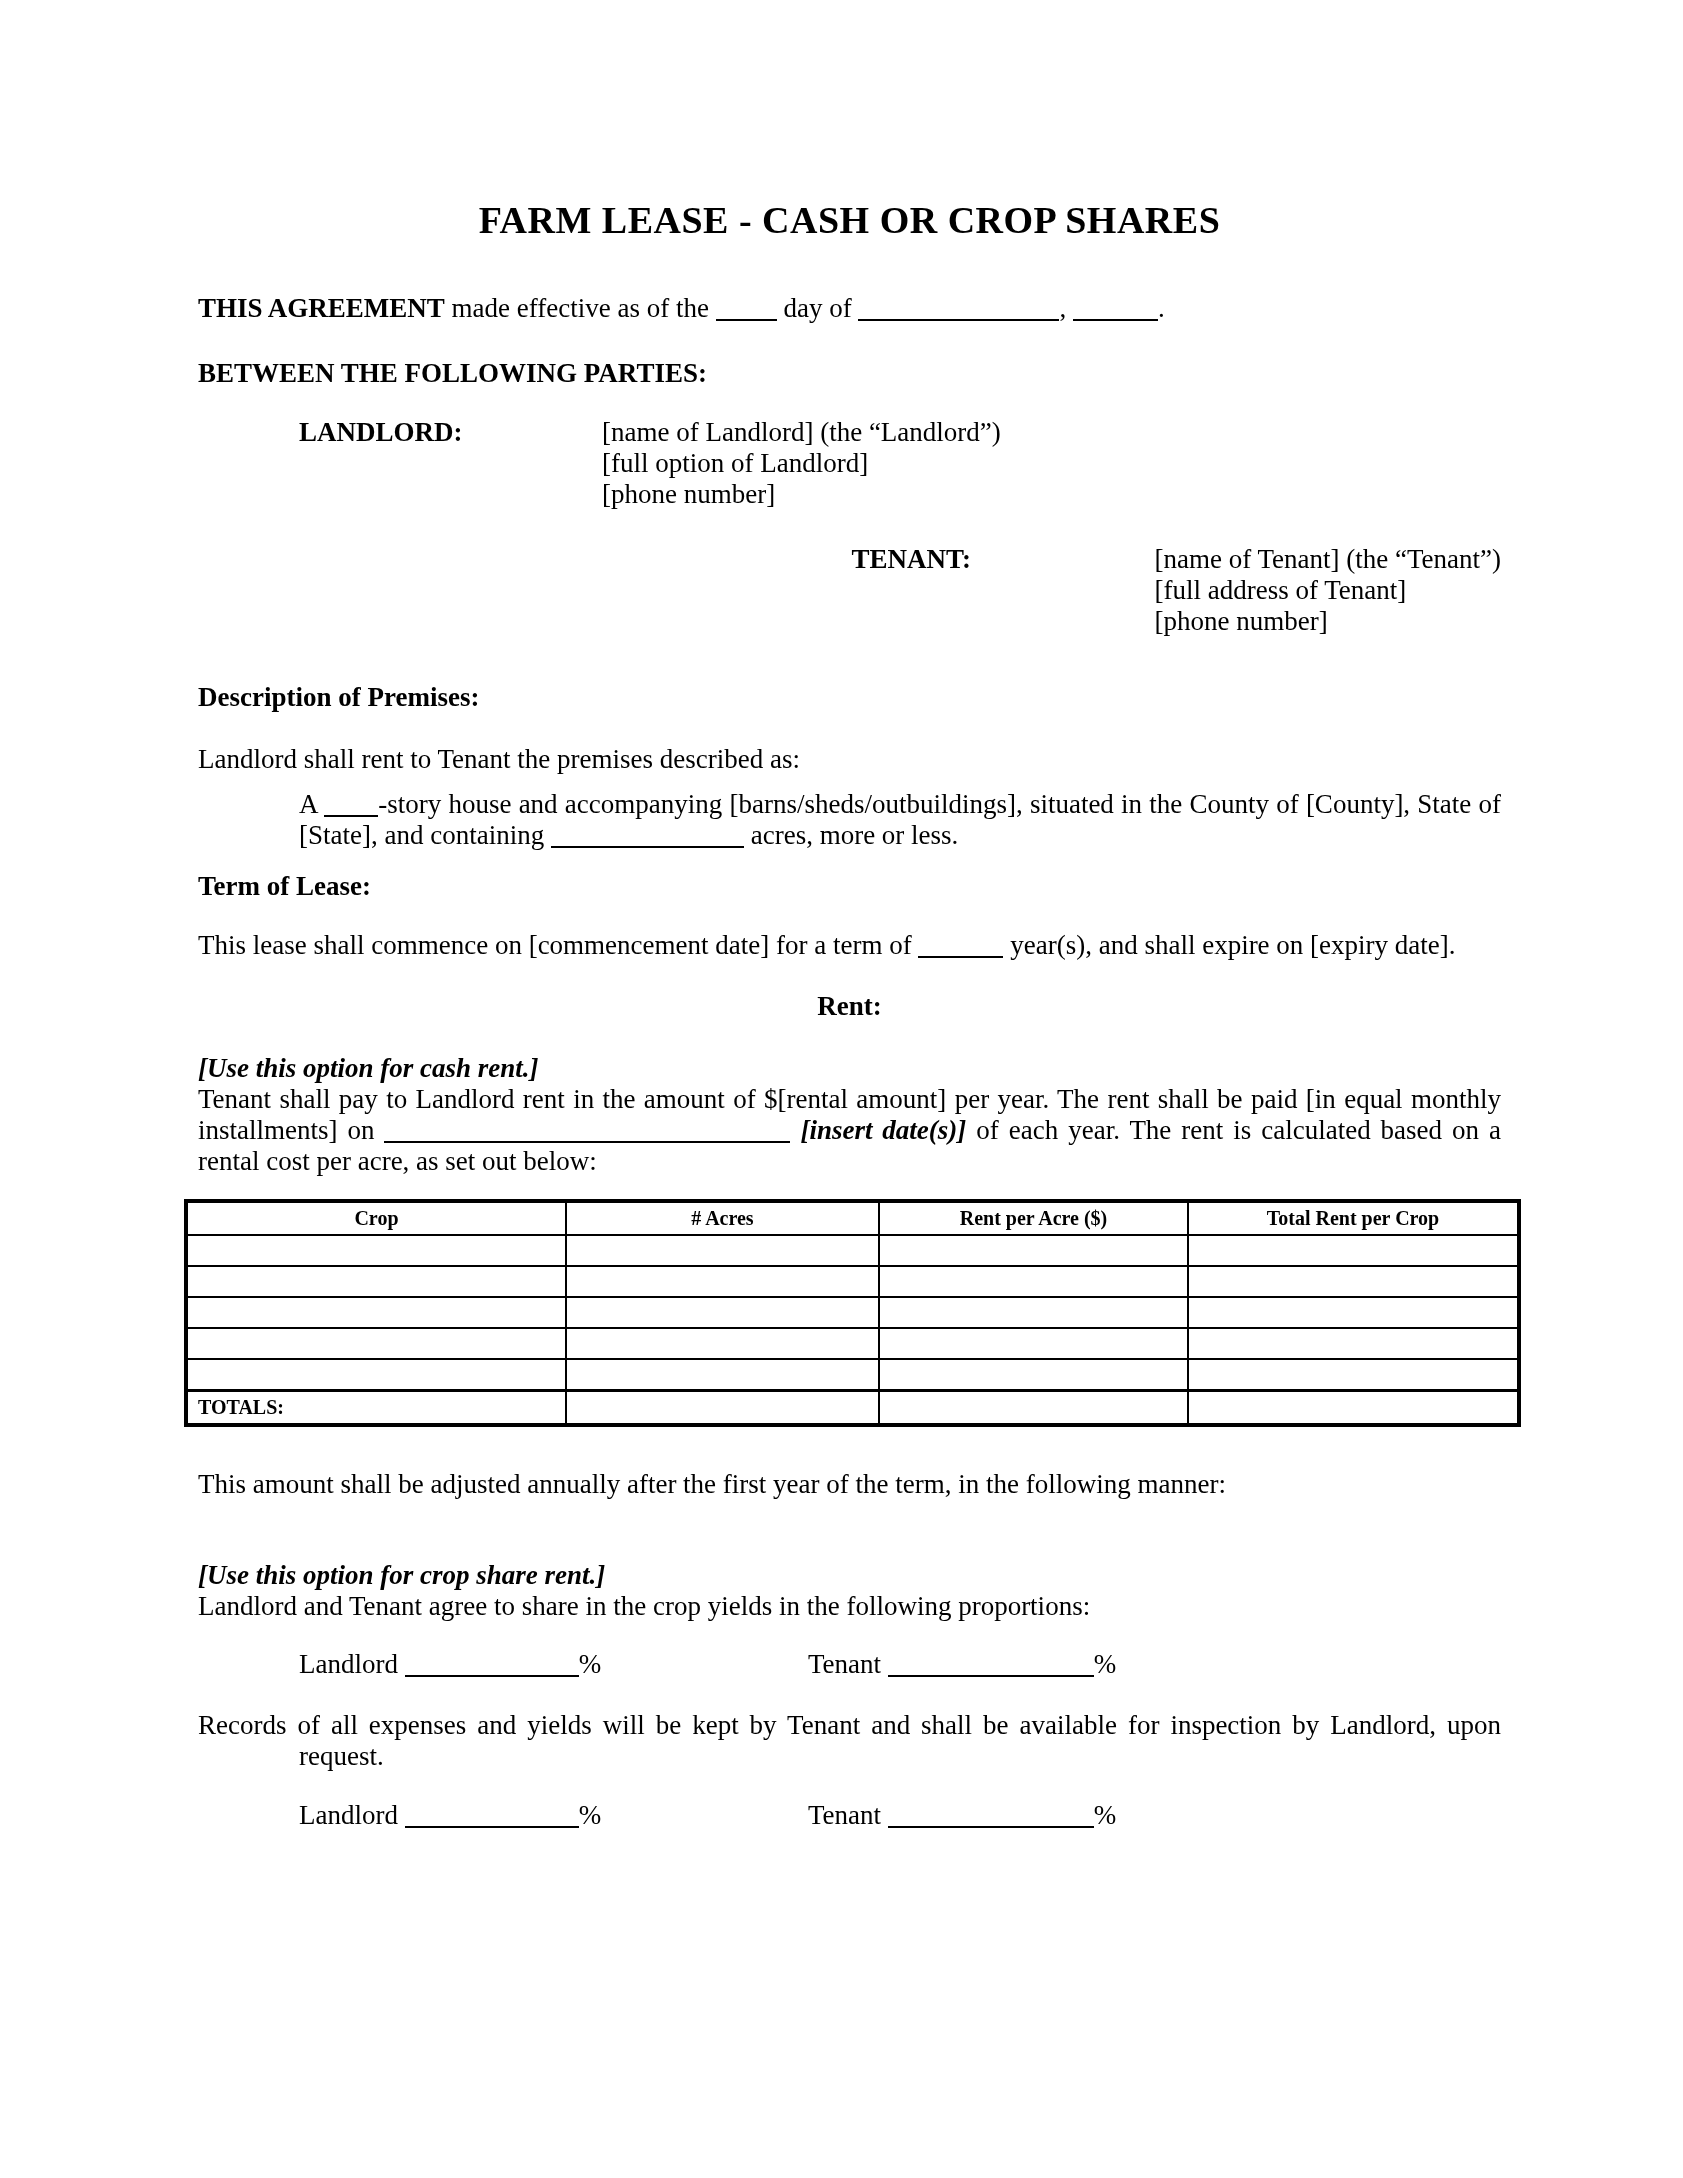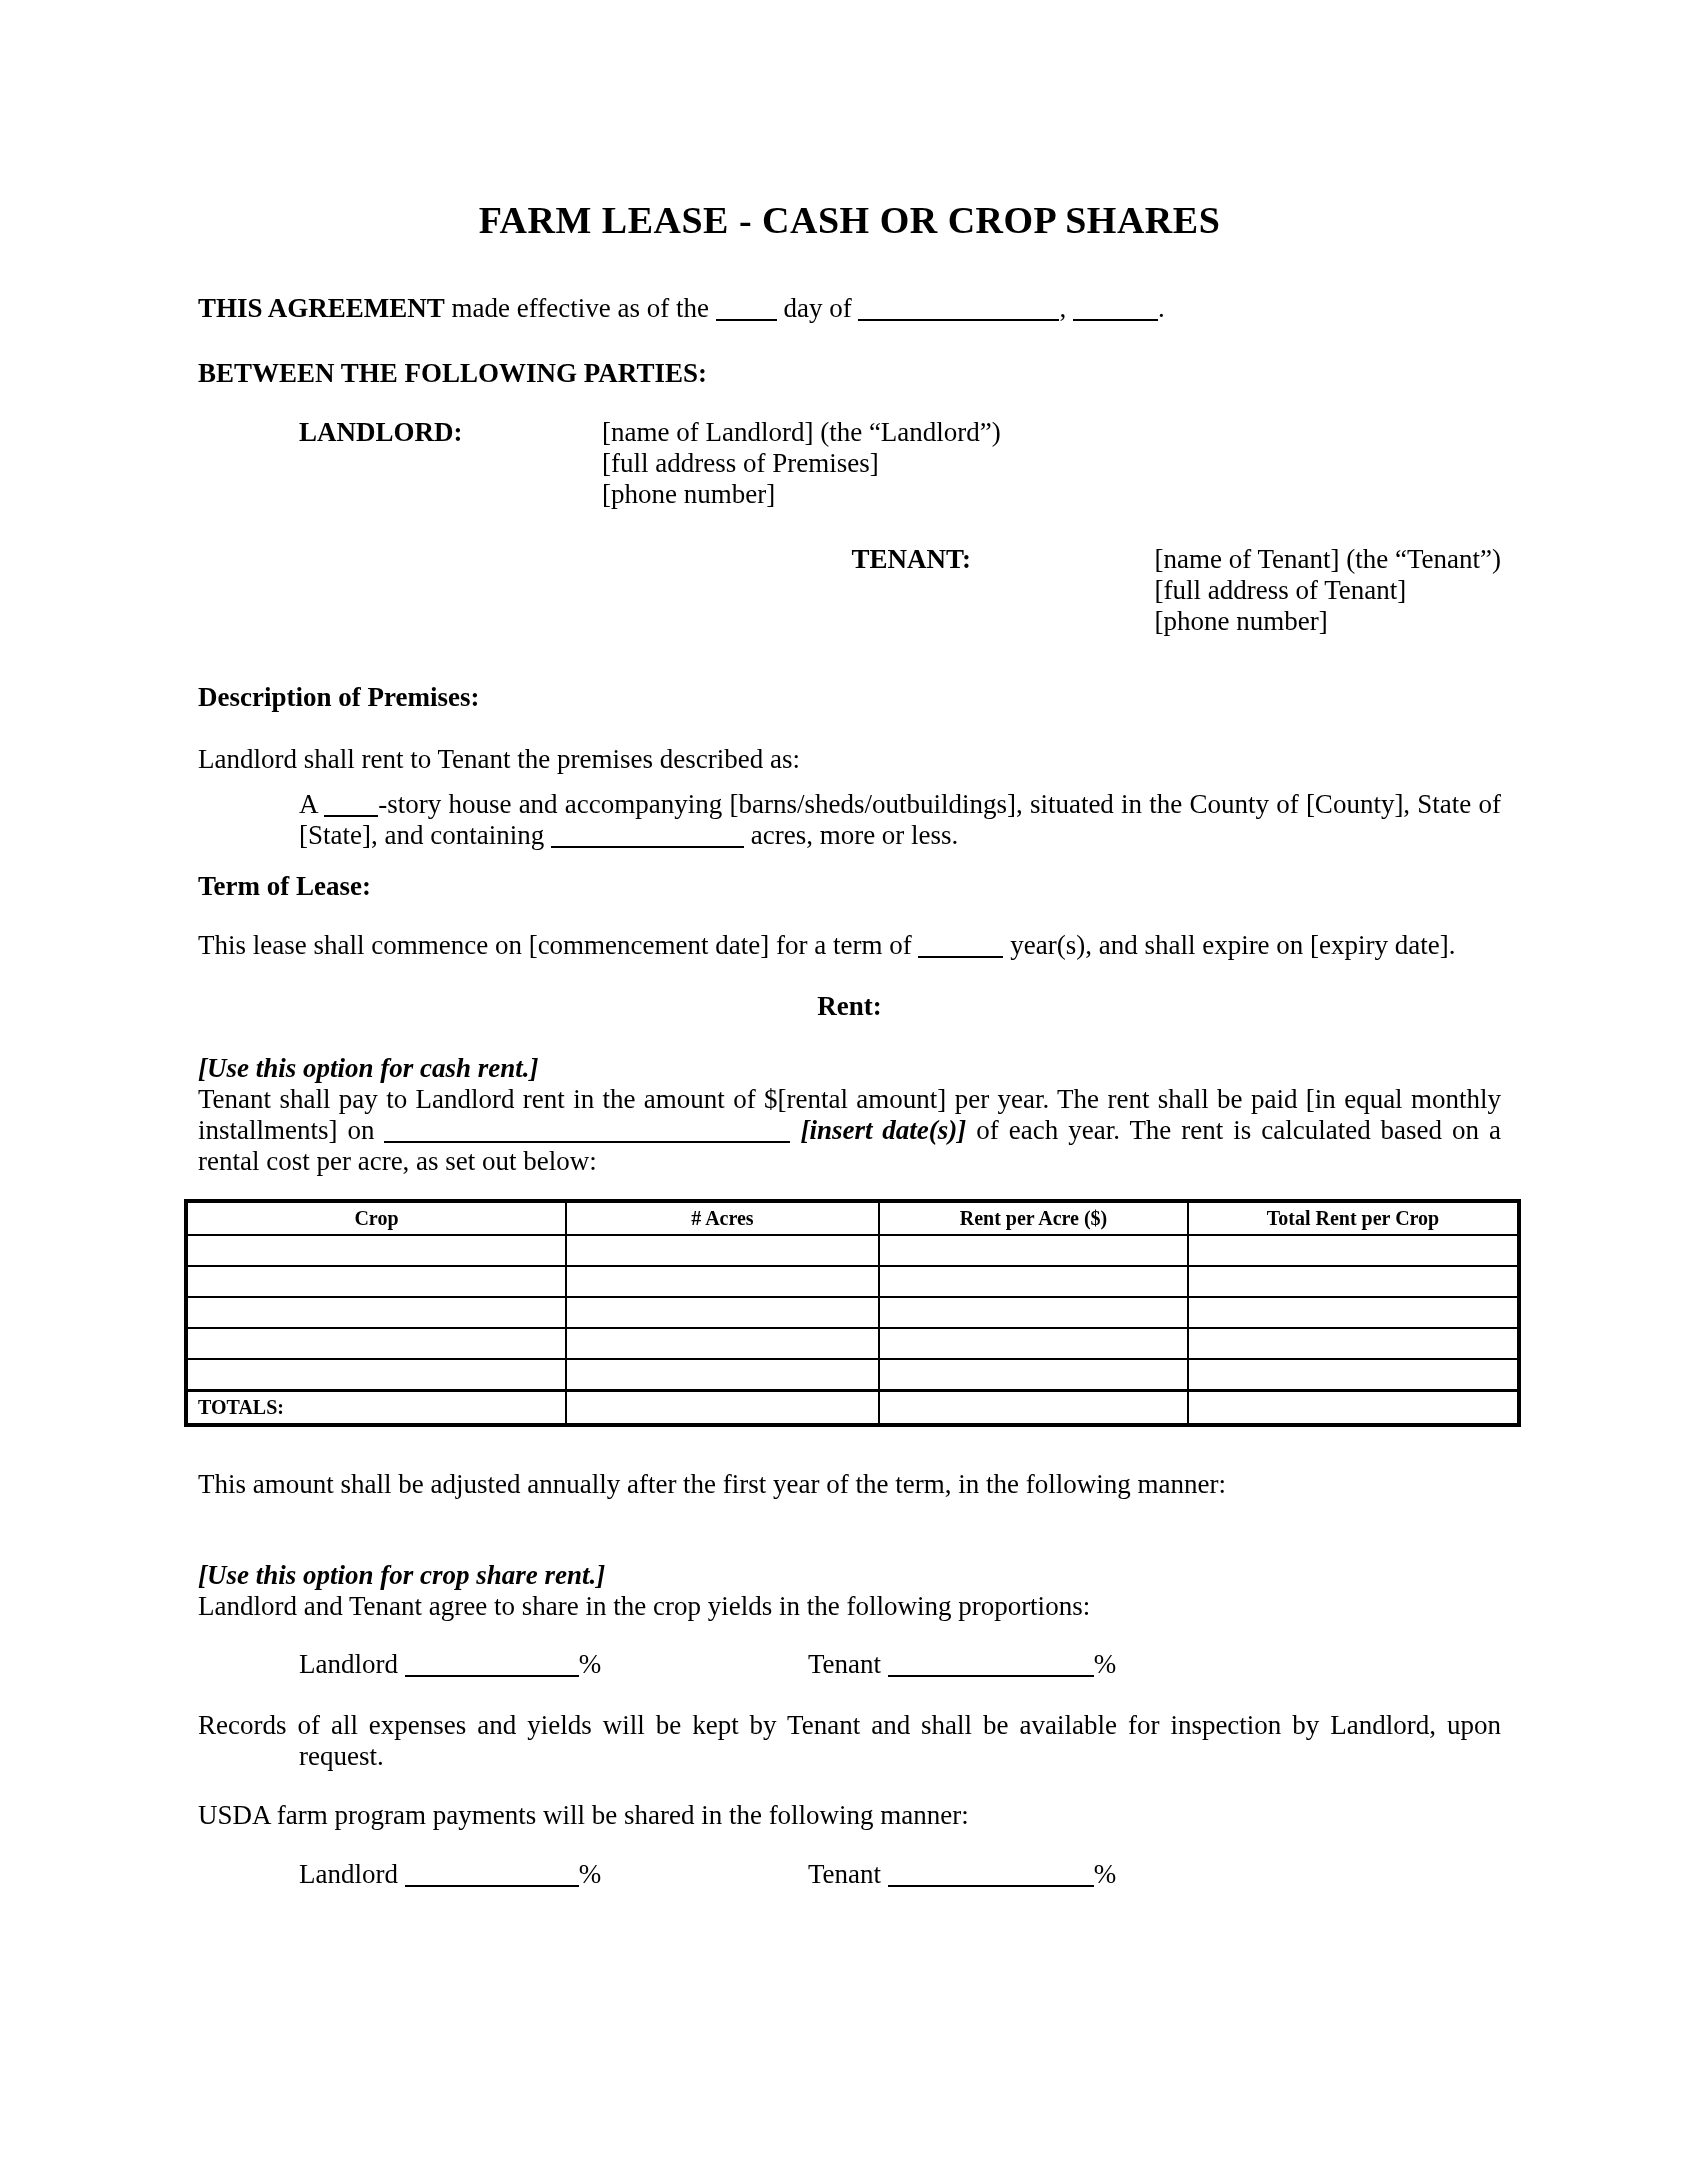--- a/index.html
+++ b/index.html
@@ -73,21 +73,21 @@
     <span>day of</span>
     <span class="blank" style="width:201px;"></span><span>,</span>
     <span class="blank" style="width:85px;"></span><span>.</span></p>
 
   <p class="b" style="margin-bottom:28px;">BETWEEN THE FOLLOWING PARTIES:</p>
 
   <div class="party" style="margin-bottom:34px;">
     <div class="party-label">LANDLORD:</div>
     <div class="party-lines">
       <div>[name of Landlord] (the “Landlord”)</div>
-      <div>[full address of Premises]</div>
+      <div>[full option of Landlord]</div>
       <div>[phone number]</div>
     </div>
   </div>
 
   <div class="party" style="margin-bottom:45px;justify-content:flex-end;">
     <div class="party-label">TENANT:</div>
     <div class="party-lines">
       <div>[name of Tenant] (the “Tenant”)</div>
       <div>[full address of Tenant]</div>
       <div>[phone number]</div>
@@ -170,21 +170,20 @@
   <p style="margin-bottom:27px;">Landlord and Tenant agree to share in the crop yields in the following proportions:</p>
 
   <div class="shares-row" style="margin-bottom:30px;">
     <span class="shares-group-1"><span>Landlord</span>
       <span class="blank" style="width:174px;"></span><span>%</span></span><span class="shares-group-2"><span>Tenant</span>
       <span class="blank" style="width:206px;"></span><span>%</span></span>
   </div>
 
   <p class="justify hang" style="margin-bottom:28px;">Records of all expenses and yields will be kept by Tenant and shall be available for inspection by Landlord, upon request.</p>
 
-  <p style="margin-bottom:28px;">USDA farm program payments will be shared in the following manner:</p>
 
   <div class="shares-row">
     <span class="shares-group-1"><span>Landlord</span>
       <span class="blank" style="width:174px;"></span><span>%</span></span><span class="shares-group-2"><span>Tenant</span>
       <span class="blank" style="width:206px;"></span><span>%</span></span>
   </div>
 
 </div>
 
 

